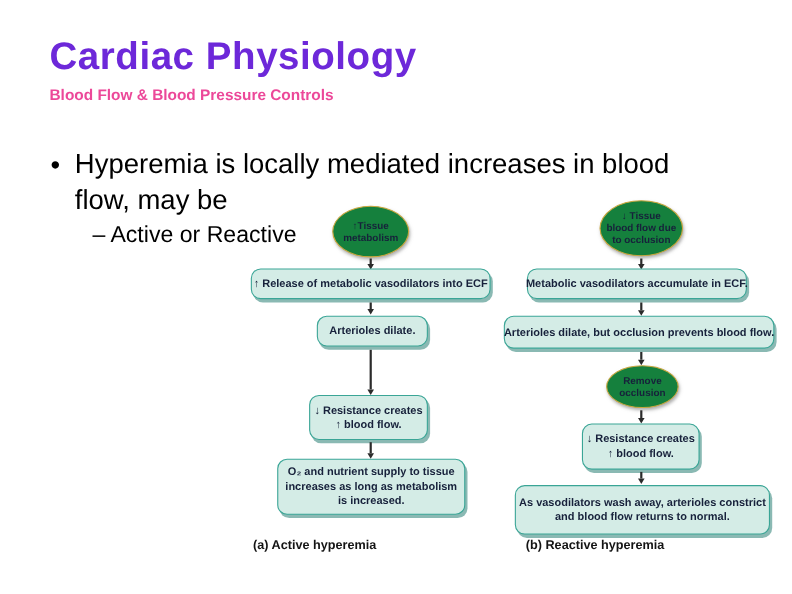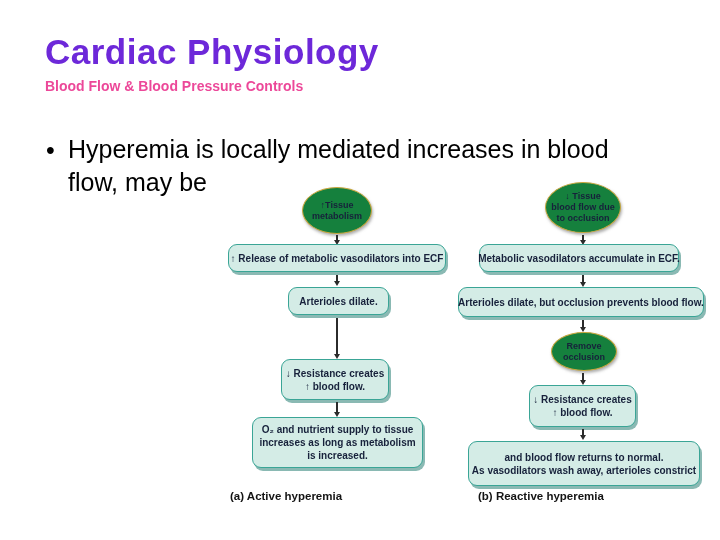--- a/index.html
+++ b/index.html
@@ -60,20 +60,21 @@
 <div class="slide">
 
   <div class="title">Cardiac Physiology</div>
   <div class="subtitle">Blood Flow &amp; Blood Pressure Controls</div>
 
   <div class="bullet-glyph">•</div>
   <div class="bullet-text">
     <div>Hyperemia is locally mediated increases in blood</div>
     <div>flow, may be</div>
   </div>
+  <div class="sub-bullet">– Active or Reactive</div>
 
   <div class="oval" style="left:302px;top:187px;width:70px;height:47px;">
     <div>↑Tissue</div>
     <div>metabolism</div>
   </div>
   <div class="arrow" style="left:336px;top:235px;height:5px;"></div>
 
   <div class="tbox" style="left:228px;top:244px;width:218px;height:28px;text-align:center;">
     <div>↑ Release of metabolic vasodilators into ECF</div>
   </div>
@@ -121,19 +122,19 @@
   </div>
   <div class="arrow" style="left:582px;top:373px;height:7px;"></div>
 
   <div class="tbox" style="left:529px;top:385px;width:107px;height:42px;">
     <div>↓ Resistance creates</div>
     <div>↑ blood flow.</div>
   </div>
   <div class="arrow" style="left:582px;top:429px;height:6px;"></div>
 
   <div class="tbox" style="left:468px;top:441px;width:232px;height:45px;">
+    <div>As vasodilators wash away, arterioles constrict</div>
     <div>and blood flow returns to normal.</div>
-    <div>As vasodilators wash away, arterioles constrict</div>
   </div>
 
   <div class="caption" style="left:432px;top:490px;margin-left:46px;">(b) Reactive hyperemia</div>
 
 </div>
 
 </body></html>

